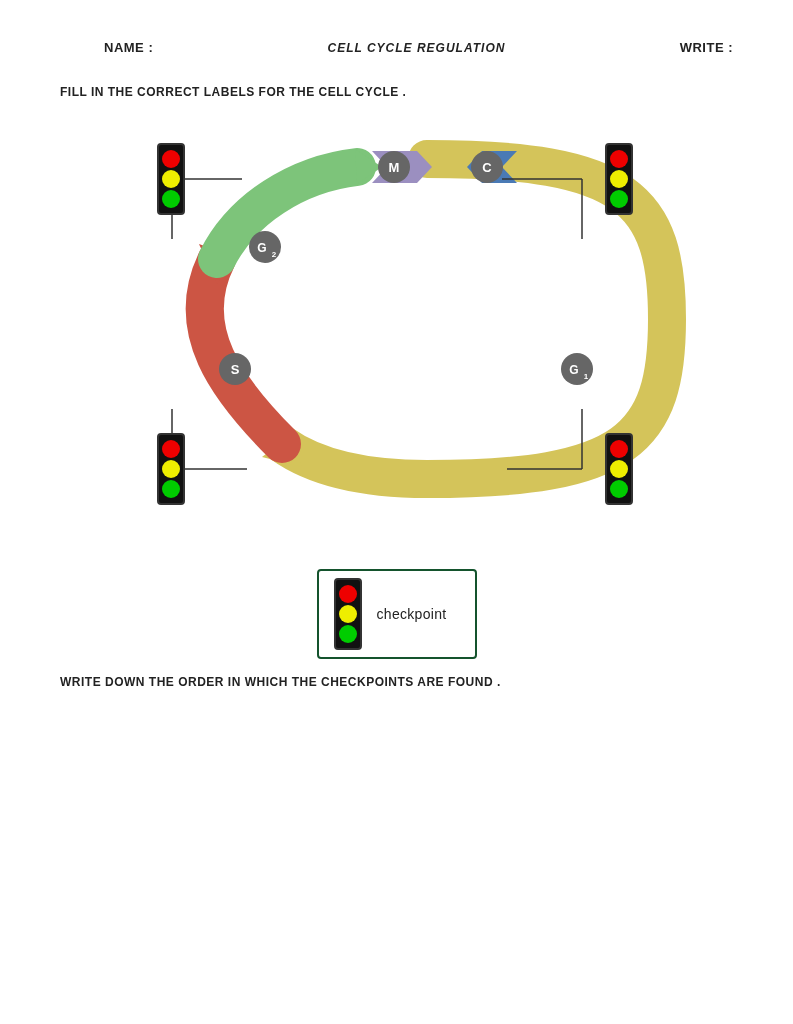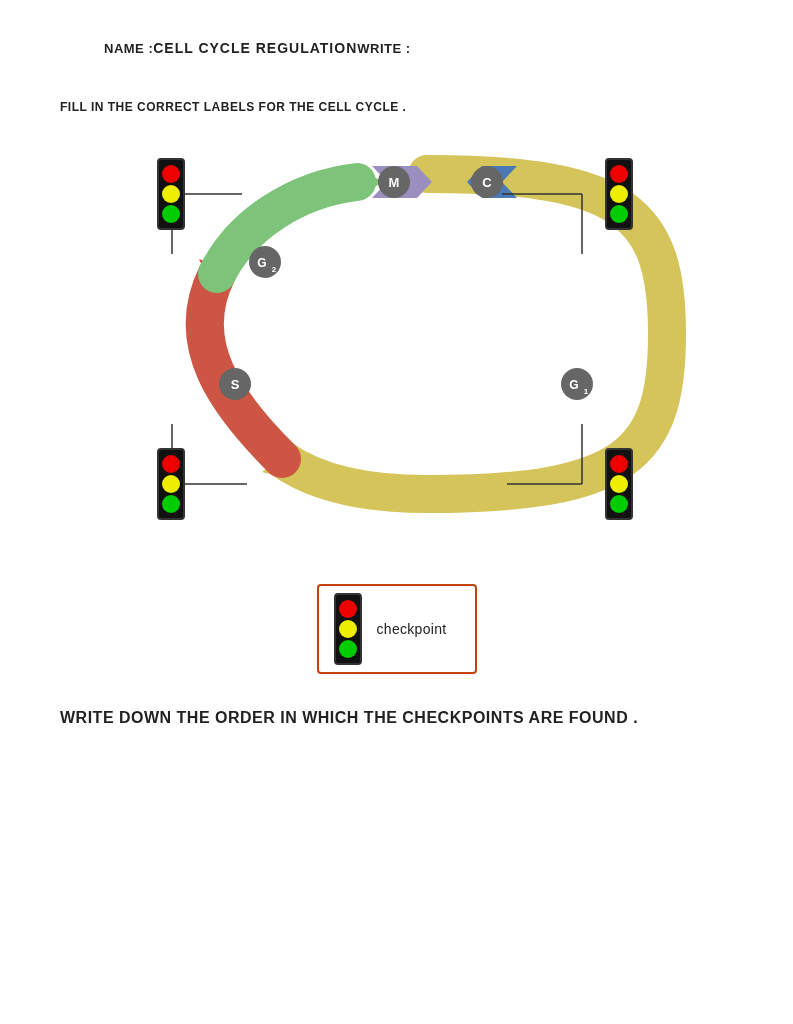--- a/index.html
+++ b/index.html
@@ -7,33 +7,35 @@
       background: #fff;
       font-family: Arial, sans-serif;
       width: 793px;
       min-height: 1024px;
       padding: 40px 60px;
       color: #222;
     }
 
     .header {
       display: flex;
-      align-items: center;
-      margin-bottom: 26px;
+      justify-content: space-between;
+      align-items: center;
+      margin-bottom: 12px;
       font-size: 13px;
       font-weight: bold;
       letter-spacing: 0.5px;
       padding-left: 44px;
     }
 
     .header-title {
       text-align: center;
-      font-size: 14px;
+      font-size: 12px;
       font-weight: bold;
       letter-spacing: 1px;
+      font-style: italic;
     }
 
     .instruction {
       font-size: 12px;
       font-weight: bold;
       letter-spacing: 0.5px;
     }
 
     .diagram-area {
       position: relative;
@@ -73,23 +75,23 @@
       top: 0;
       left: 0;
       width: 100%;
       height: 100%;
     }
 
     
     .legend-box {
       width: 160px;
       height: 90px;
-      border: 2px solid #c2410c;
+      border: 2px solid #14532d;
       border-radius: 4px;
-      margin: 0 auto 35px auto;
+      margin: 0 auto 16px auto;
       display: flex;
       align-items: center;
       padding: 10px 15px;
       gap: 15px;
     }
 
     .legend-text {
       font-size: 14px;
       font-weight: normal;
       letter-spacing: 0.3px;
@@ -103,21 +105,21 @@
       border-radius: 4px;
       display: flex;
       flex-direction: column;
       align-items: center;
       justify-content: space-around;
       padding: 4px 0;
       flex-shrink: 0;
     }
 
     .write-instruction {
-      font-size: 16px;
+      font-size: 12px;
       font-weight: bold;
       letter-spacing: 0.5px;
       margin-top: 16px;
     }
   </style>
 </head>
 <body>
 
 
 

